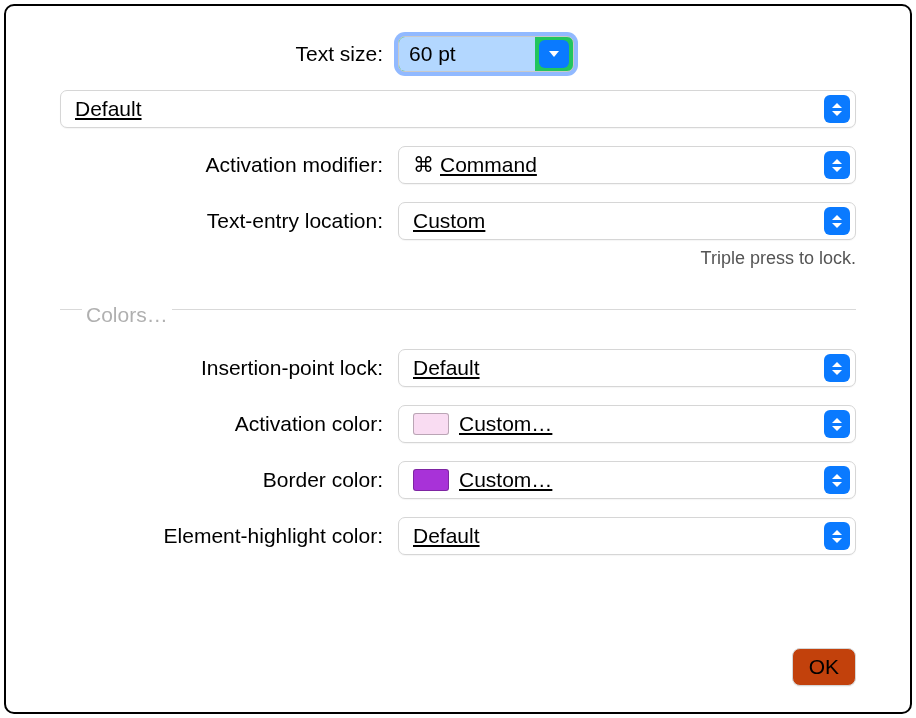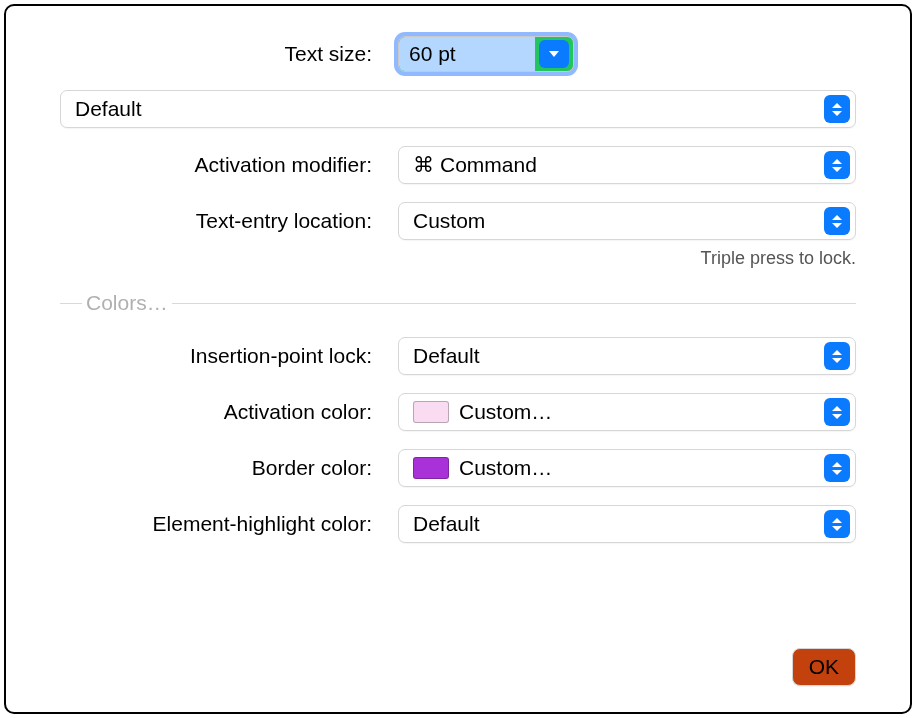--- a/index.html
+++ b/index.html
@@ -23,21 +23,21 @@
   .row {
     display: flex;
     align-items: center;
     margin-bottom: 18px;
   }
   .label {
     width: 338px;
     text-align: right;
     font-size: 21px;
     color: #000;
-    padding-right: 26px;
+    padding-right: 15px;
   }
   .control-area {
     flex: 1;
     display: flex;
     align-items: center;
   }
   
   .combo-focused {
     display: flex;
     align-items: center;
@@ -91,20 +91,21 @@
     width: 36px;
     height: 22px;
     border: 1px solid rgba(0,0,0,0.25);
     border-radius: 3px;
     margin-right: 10px;
     flex-shrink: 0;
   }
   .popup .text {
     flex: 1;
     color: #000;
+    text-decoration: underline;
   }
   .popup .cmd-sym {
     font-size: 21px;
     margin-right: 6px;
   }
   .stepper {
     position: absolute;
     right: 5px;
     top: 50%;
     transform: translateY(-50%);
@@ -145,20 +146,21 @@
   }
   .section-divider .line-left {
     width: 22px;
     height: 1px;
     background: #d9d9d9;
   }
   .section-divider .title {
     font-size: 21px;
     color: #b0b0b0;
     padding: 0 4px 0 4px;
+    margin-top: 12px;
   }
   .section-divider .line-right {
     flex: 1;
     height: 1px;
     background: #d9d9d9;
   }
   .ok-row {
     position: absolute;
     right: 54px;
     bottom: 26px;

